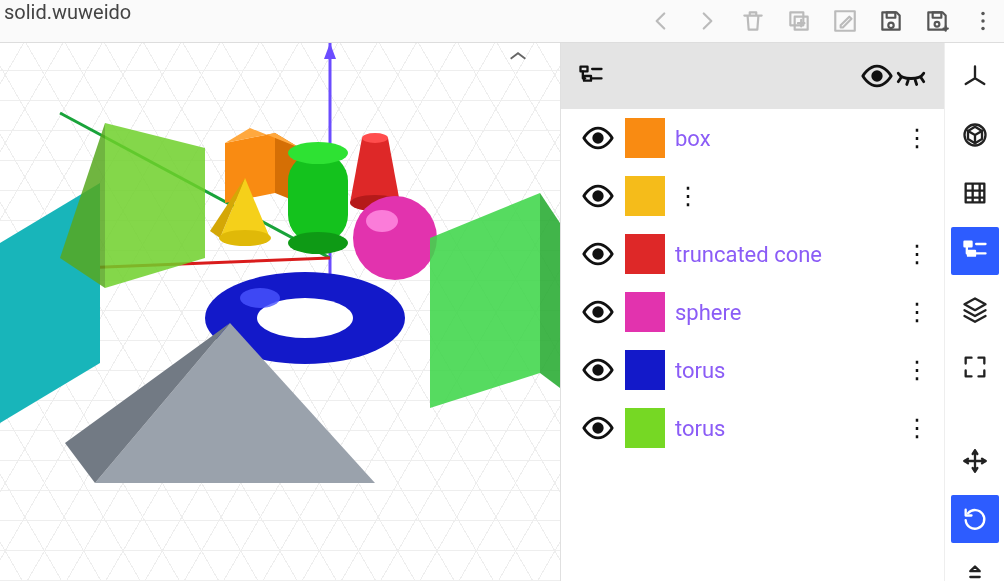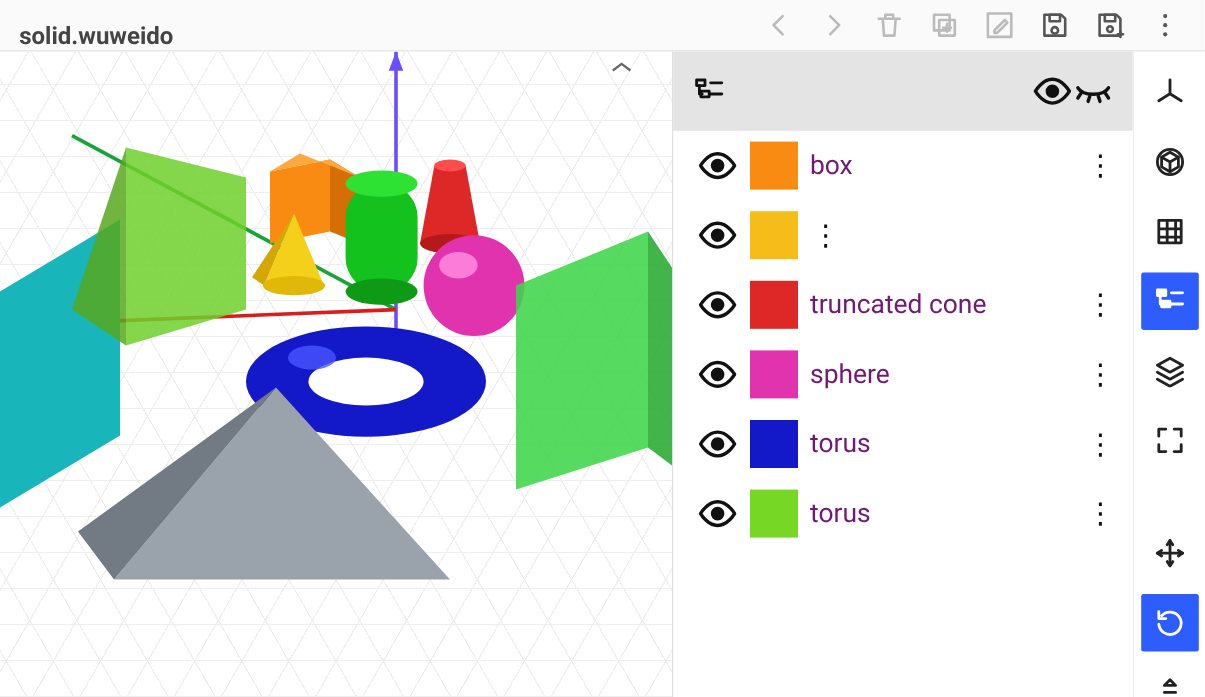--- a/index.html
+++ b/index.html
@@ -2,26 +2,25 @@
 <html><head>
 <meta charset="utf-8">
 <style>
   * { box-sizing: border-box; margin: 0; padding: 0; }
   html, body { width: 1004px; height: 581px; overflow: hidden; font-family: -apple-system, "Segoe UI", Roboto, Arial, sans-serif; }
   body { display: flex; flex-direction: column; background: #fff; }
 
   .toolbar {
     height: 44px;
     display: flex;
-    align-items: flex-end;
+    align-items: flex-start;
     border-bottom: 1px solid #ddd;
-    padding: 0 12px;
+    padding: 0 0;
     gap: 4px;
     background: #fafafa;
-    font-weight: bold;
   }
   .toolbar .title { font-size: 20px; color: #444; padding-left: 4px; }
   .toolbar .spacer { flex: 1; }
   .toolbar .tbtn { width: 42px; height: 42px; display:flex; align-items:center; justify-content:center; cursor:pointer; color:#555; }
   .toolbar .tbtn svg { width:26px; height:26px; stroke:#555; stroke-width:2; fill:none; stroke-linecap:round; stroke-linejoin:round; }
   .toolbar .tbtn.dim svg { stroke:#bbb; }
 
   .main { flex:1; display:flex; position:relative; }
 
   .viewport {
@@ -47,21 +46,21 @@
     height:66px; background:#e4e4e4; display:flex; align-items:center;
     padding:0 16px;
   }
   .layers-header .outline-icn { width:28px; height:28px; }
   .layers-header .hflex { flex:1; }
   .layers-header .vis, .layers-row .vis { width:34px; height:34px; display:flex; align-items:center; justify-content:center; cursor:pointer;}
   .layers-header svg, .layers-row svg { stroke:#111; stroke-width:2; fill:none; stroke-linecap:round; stroke-linejoin:round;}
   .layers-list { flex:1; overflow-y:auto; }
   .layers-row { height:58px; display:flex; align-items:center; padding:0 12px 0 20px; gap:10px; }
   .layers-row .swatch { width:40px; height:40px; }
-  .layers-row .lbl { flex:1; font-size:22px; color:#701a75; }
+  .layers-row .lbl { flex:1; font-size:22px; color:#8b5cf6; }
   .layers-row .more { width:28px; text-align:center; cursor:pointer; font-size:20px; letter-spacing:2px; color:#111;}
   .more-dots::before { content:"\22EE"; font-size:24px; }
 
   .side-tools {
     width:60px; display:flex; flex-direction:column; align-items:center;
     padding:10px 0; gap:10px; border-left:1px solid #eee; background:#fff;
   }
   .side-tools .sbtn {
     width:48px; height:48px; display:flex; align-items:center; justify-content:center;
     cursor:pointer; border-radius:2px;

